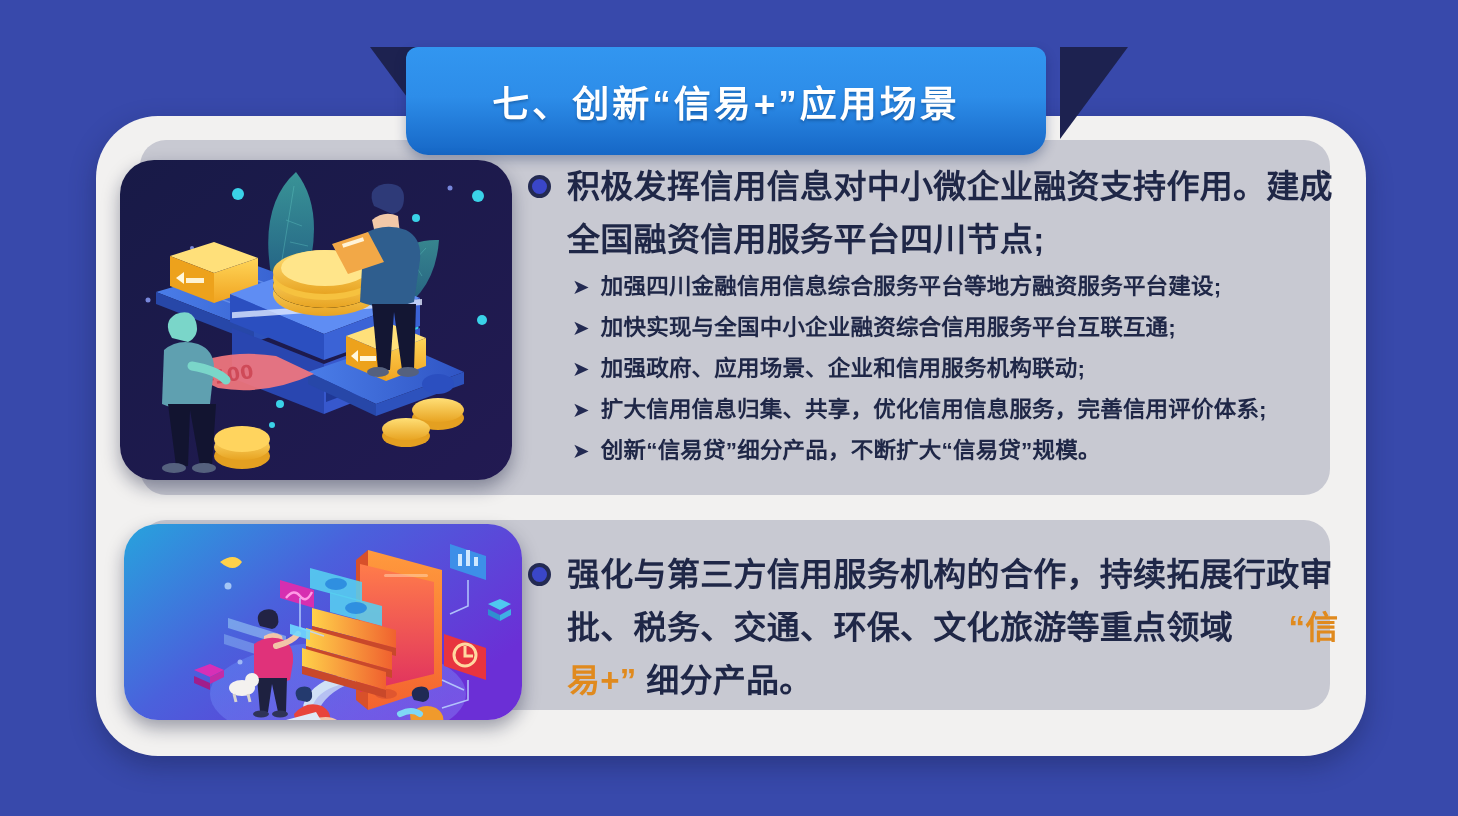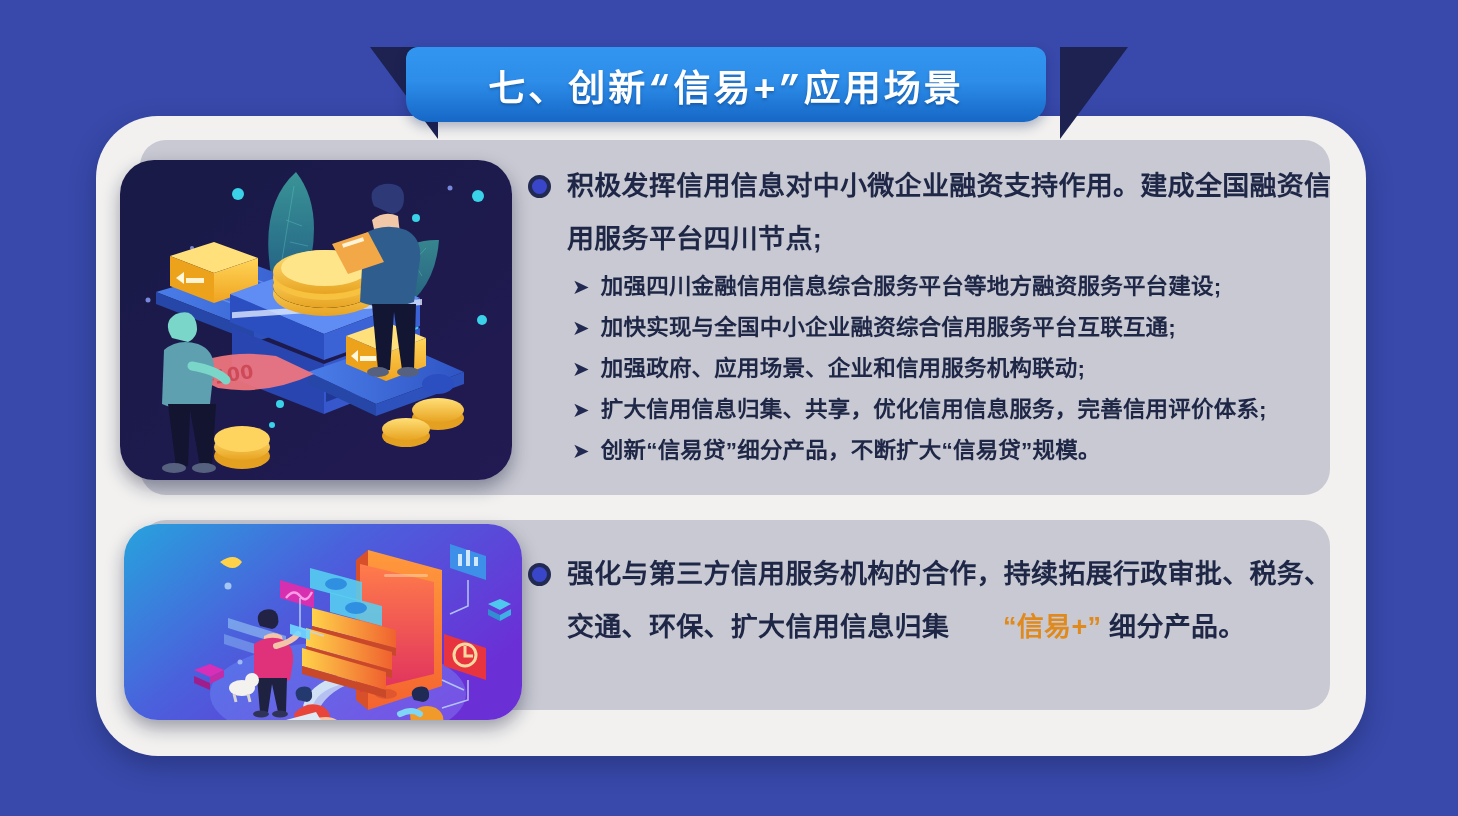--- a/index.html
+++ b/index.html
@@ -18,26 +18,25 @@
     background:#f2f1f0;border-radius:62px;
     box-shadow:0 10px 26px rgba(18,22,60,.34);
   }
 
   
   .banner-wrap{position:absolute;left:330px;top:47px;width:838px;height:105px;}
   .tail{position:absolute;top:0;width:0;height:0;}
   .tail-l{left:40px;border-top:92px solid #1d2250;border-left:68px solid transparent;}
   .tail-r{right:40px;border-top:92px solid #1d2250;border-right:68px solid transparent;}
   .banner{
-    position:absolute;left:76px;top:0;width:640px;height:75px;
+    position:absolute;left:76px;top:0;width:640px;height:108px;
     background:linear-gradient(180deg,#3296f0 0%,#2d8de9 46%,#1667c6 100%);
     border-radius:12px 12px 22px 22px;
     display:flex;align-items:center;justify-content:center;
     box-shadow:0 5px 12px rgba(10,30,80,.30);
-    font-family:Liberation Mono, monospace;
   }
   .banner-title{
     color:#ffffff;font-size:37px;font-weight:bold;letter-spacing:3px;
     white-space:nowrap;text-shadow:0 2px 3px rgba(0,40,90,.35);
   }
 
   
   .panel{
     position:absolute;background:#c8c9d2;border-radius:26px;
   }
@@ -53,21 +52,21 @@
   .thumb-2{left:124px;top:524px;width:398px;height:196px;}
   .thumb svg{display:block;width:100%;height:100%;}
 
   
   .block{position:absolute;}
   .block-1{left:528px;top:160px;width:810px;}
   .block-2{left:528px;top:548px;width:820px;}
 
   .lead{
     display:flex;align-items:flex-start;
-    color:#1f2747;font-size:27px;font-weight:bold;line-height:53px;
+    color:#1f2747;font-size:33px;font-weight:bold;line-height:53px;
     letter-spacing:.3px;
   }
   .dot{
     flex:0 0 auto;width:23px;height:23px;border-radius:50%;
     background:#3a46c9;border:4px solid #232a52;
     margin-top:15px;margin-right:16px;box-sizing:border-box;
   }
   .lead-text{flex:1;}
 
   .sub{
@@ -363,18 +362,18 @@
     <div class="sub">
       <span class="arrow">➤</span>
       <span class="sub-text">创新“信易贷”细分产品，不断扩大“信易贷”规模。</span>
     </div>
   </div>
 
   <div class="block block-2">
     <div class="lead">
       <span class="dot"></span>
       <span class="lead-text">
-        <span>强化与第三方信用服务机构的合作，持续拓展行政审批、税务、交通、环保、扩大信用信息归集 </span><span class="hl">“信易+”</span><span> 细分产品。</span>
+        <span>强化与第三方信用服务机构的合作，持续拓展行政审批、税务、交通、环保、文化旅游等重点领域 </span><span class="hl">“信易+”</span><span> 细分产品。</span>
       </span>
     </div>
   </div>
 
 </div>
 
 </body></html>

